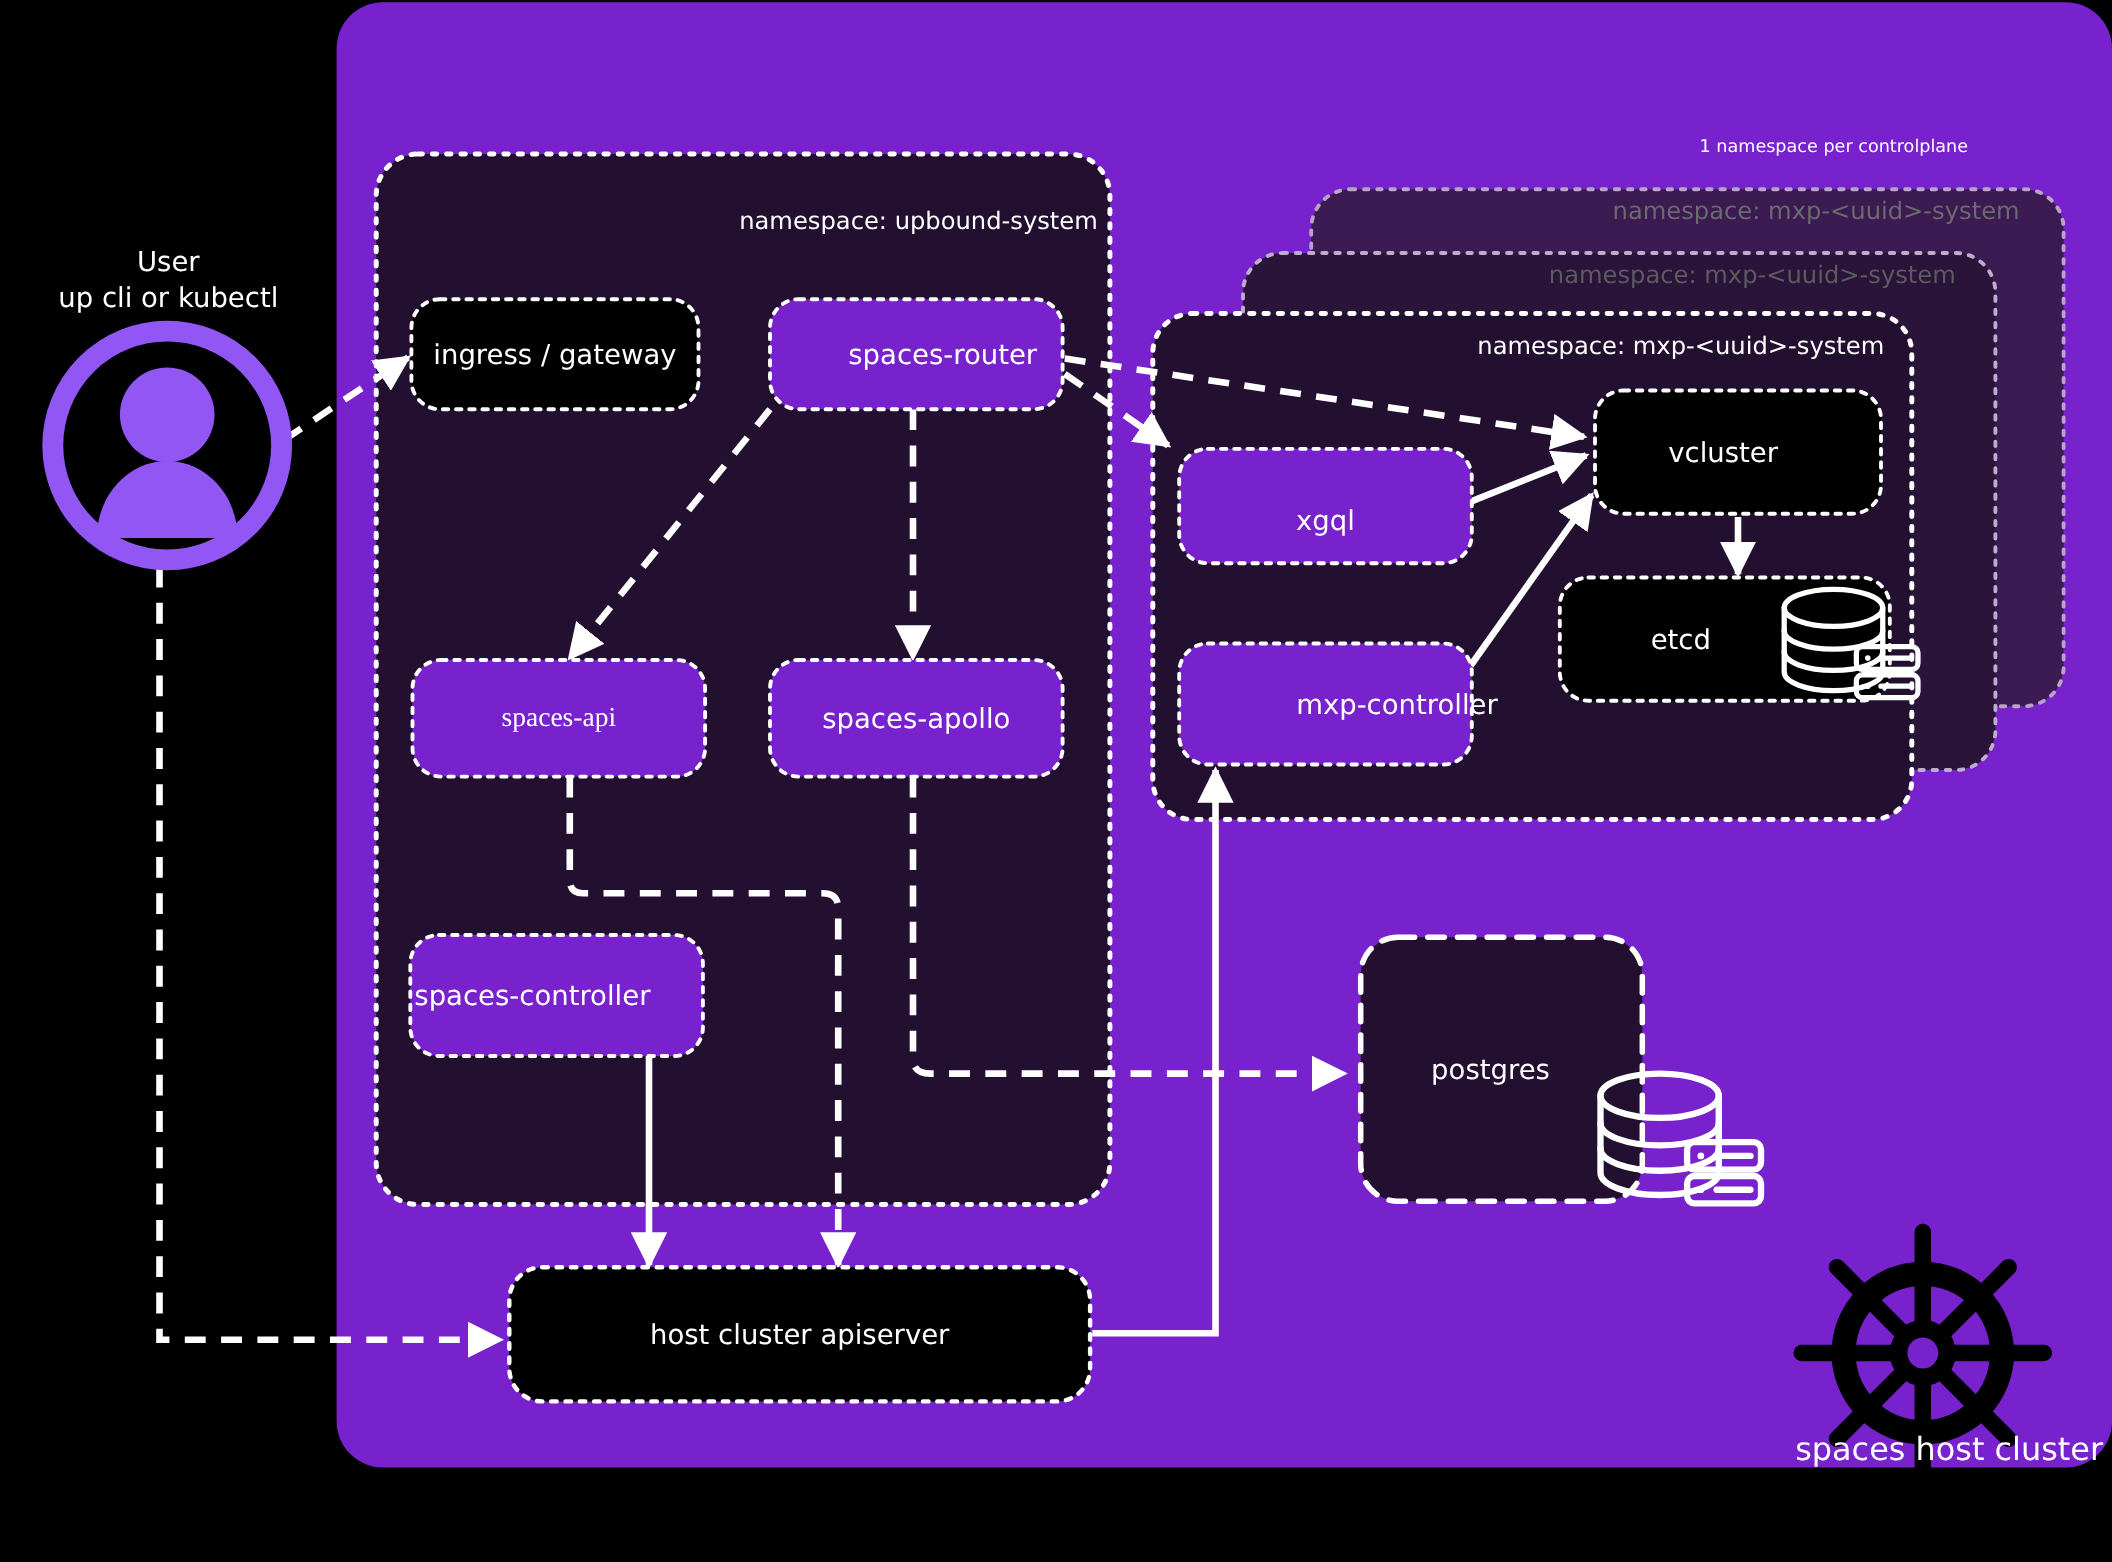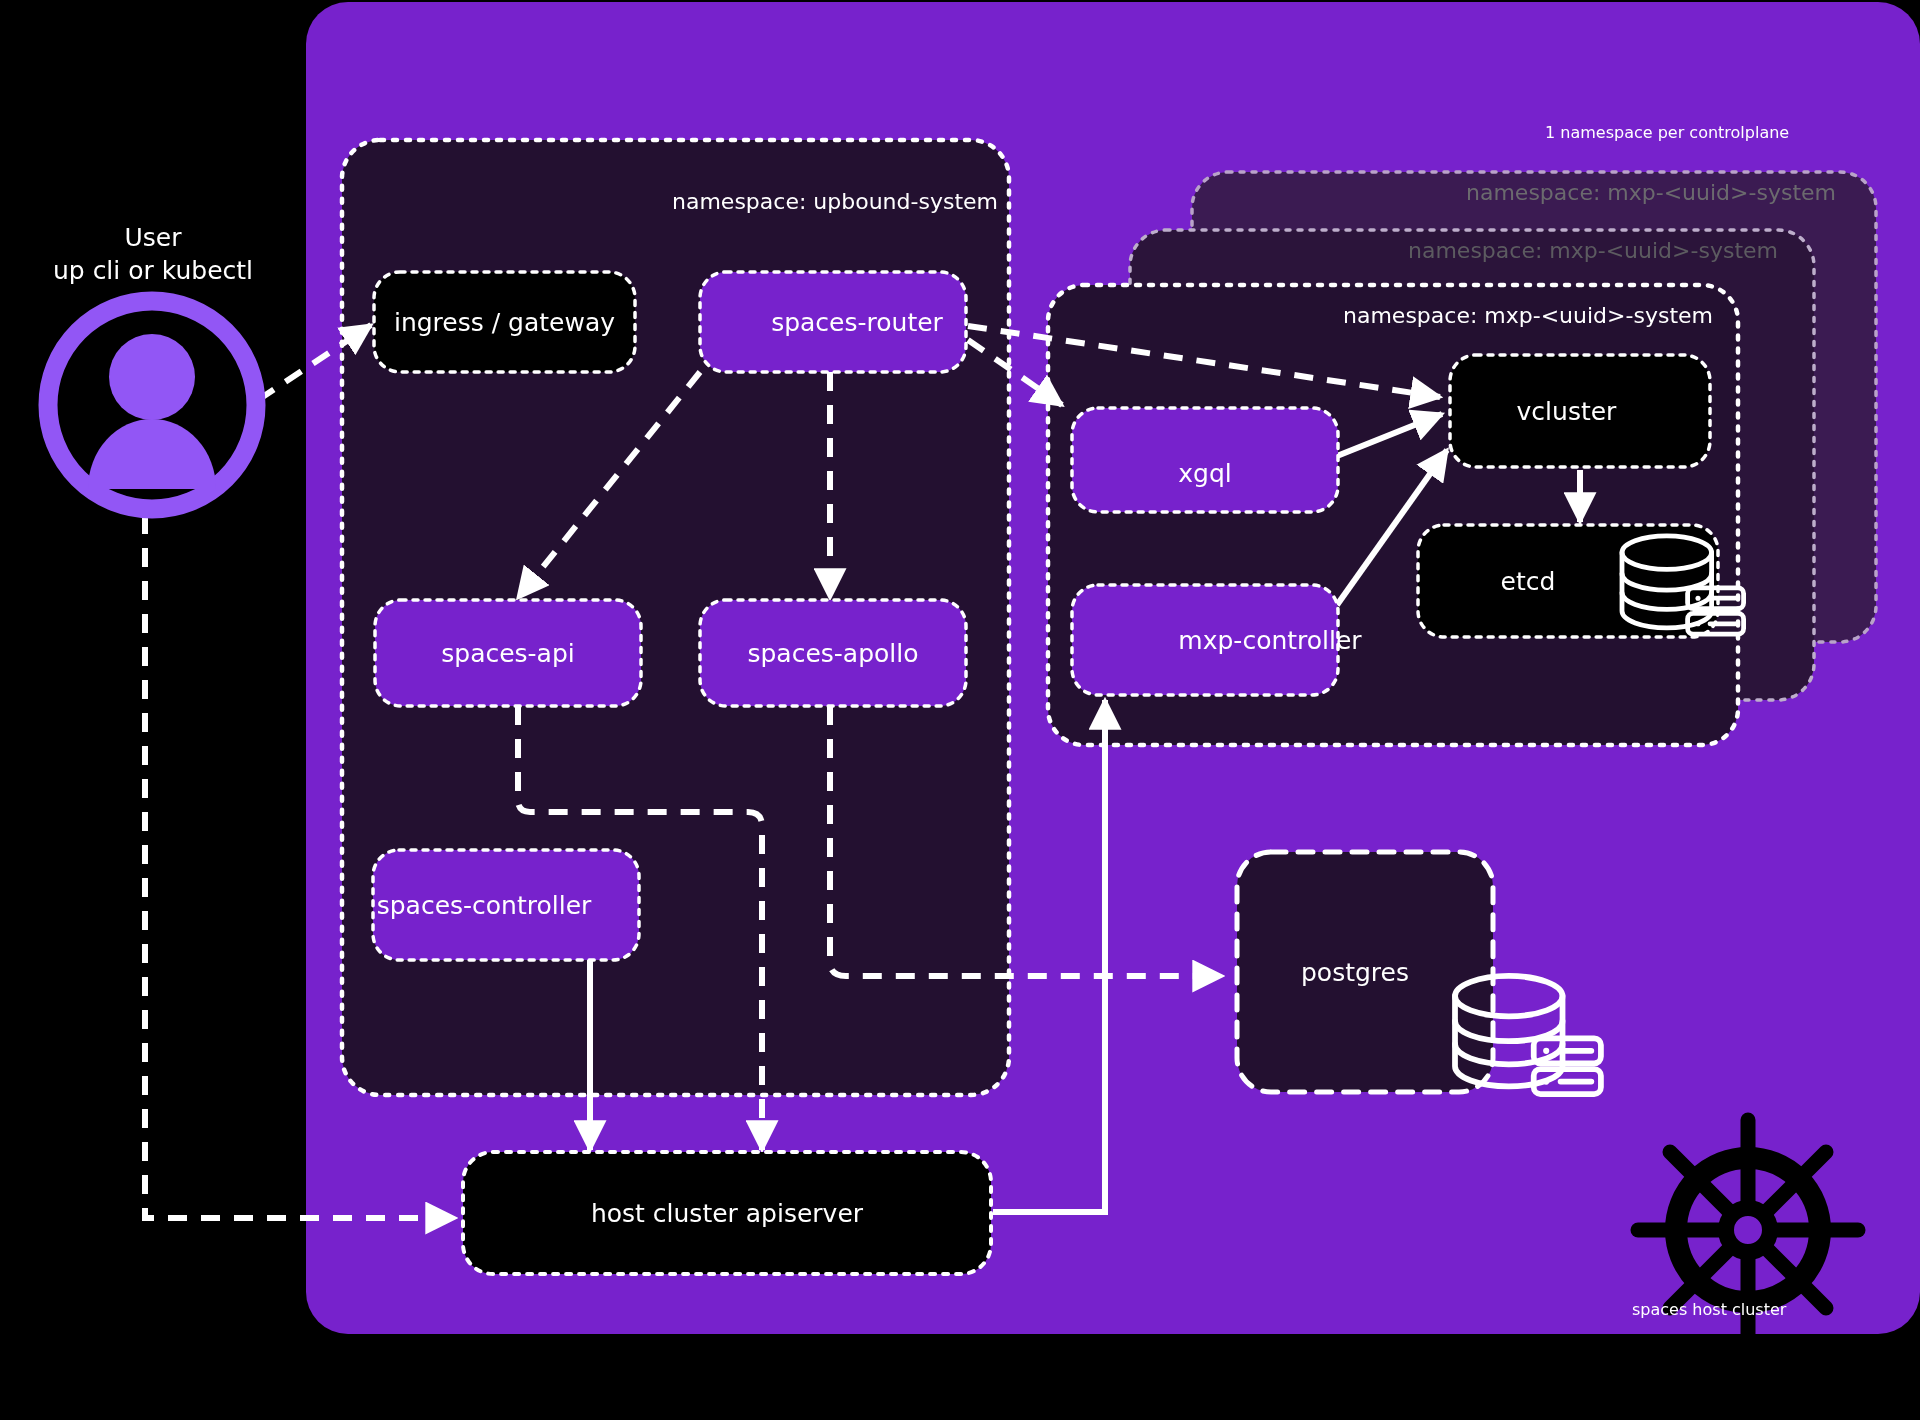--- a/index.html
+++ b/index.html
@@ -7,21 +7,21 @@
        font-family:"DejaVu Sans","Liberation Sans",sans-serif;}
   #stage{position:relative;width:1920px;height:1420px;background:#000;}
   svg#diagram{position:absolute;left:0;top:0;width:1920px;height:1420px;}
   .node-text{position:absolute;display:flex;align-items:center;justify-content:center;
              color:#ffffff;font-size:25px;white-space:nowrap;}
   .ns-label{position:absolute;font-size:22px;color:#ffffff;white-space:nowrap;}
   .ns-label.dim1{color:#6b6a6e;}
   .ns-label.dim2{color:#5c5b60;}
   .user-label{position:absolute;text-align:center;font-size:25px;color:#ffffff;line-height:1.3;}
   .corner-label{position:absolute;font-size:16px;color:#ffffff;white-space:nowrap;}
-  .host-label{position:absolute;font-size:16px;color:#ffffff;white-space:nowrap;}
+  .host-label{position:absolute;font-size:29px;color:#ffffff;white-space:nowrap;}
 </style>
 </head>
 <body>
 
 <div id="stage">
 
   <svg id="diagram" viewBox="0 0 1920 1420">
     <defs>
       <marker id="arw" viewBox="0 0 10 10" refX="9" refY="5" markerWidth="5.5" markerHeight="5.5" orient="auto-start-reverse">
         <path d="M0,0 L10,5 L0,10 z" fill="#ffffff"></path>
@@ -142,21 +142,21 @@
   <div class="ns-label" style="left:672px;top:165px;margin-top:24px;">namespace: upbound-system</div>
 
   <div class="ns-label dim1" style="left:1466px;top:180px;">namespace: mxp-&lt;uuid&gt;-system</div>
 
   <div class="ns-label dim2" style="left:1408px;top:238px;">namespace: mxp-&lt;uuid&gt;-system</div>
 
   <div class="ns-label" style="left:1343px;top:303px;">namespace: mxp-&lt;uuid&gt;-system</div>
 
   <div class="node-text" style="left:374px;top:272px;width:261px;height:100px;">ingress / gateway</div>
   <div class="node-text" style="left:700px;top:272px;width:266px;height:100px;padding-left:24px;">spaces-router</div>
-  <div class="node-text" style="left:375px;top:600px;width:266px;height:106px;">spaces-api</div>
+  <div class="node-text" style="left:375px;top:600px;width:266px;height:106px;font-family:Liberation Serif, serif;">spaces-api</div>
   <div class="node-text" style="left:700px;top:600px;width:266px;height:106px;">spaces-apollo</div>
   <div class="node-text" style="left:373px;top:850px;width:222px;height:110px;">spaces-controller</div>
   <div class="node-text" style="left:1072px;top:408px;width:266px;height:130px;">xgql</div>
   <div class="node-text" style="left:1100px;top:585px;width:266px;height:110px;padding-left:37px;">mxp-controller</div>
   <div class="node-text" style="left:1450px;top:355px;width:233px;height:112px;">vcluster</div>
   <div class="node-text" style="left:1418px;top:525px;width:220px;height:112px;">etcd</div>
   <div class="node-text" style="left:1237px;top:852px;width:236px;height:240px;">postgres</div>
   <div class="node-text" style="left:463px;top:1152px;width:528px;height:122px;">host cluster apiserver</div>
 
   <div class="host-label" style="left:1632px;top:1300px;">spaces host cluster</div>

